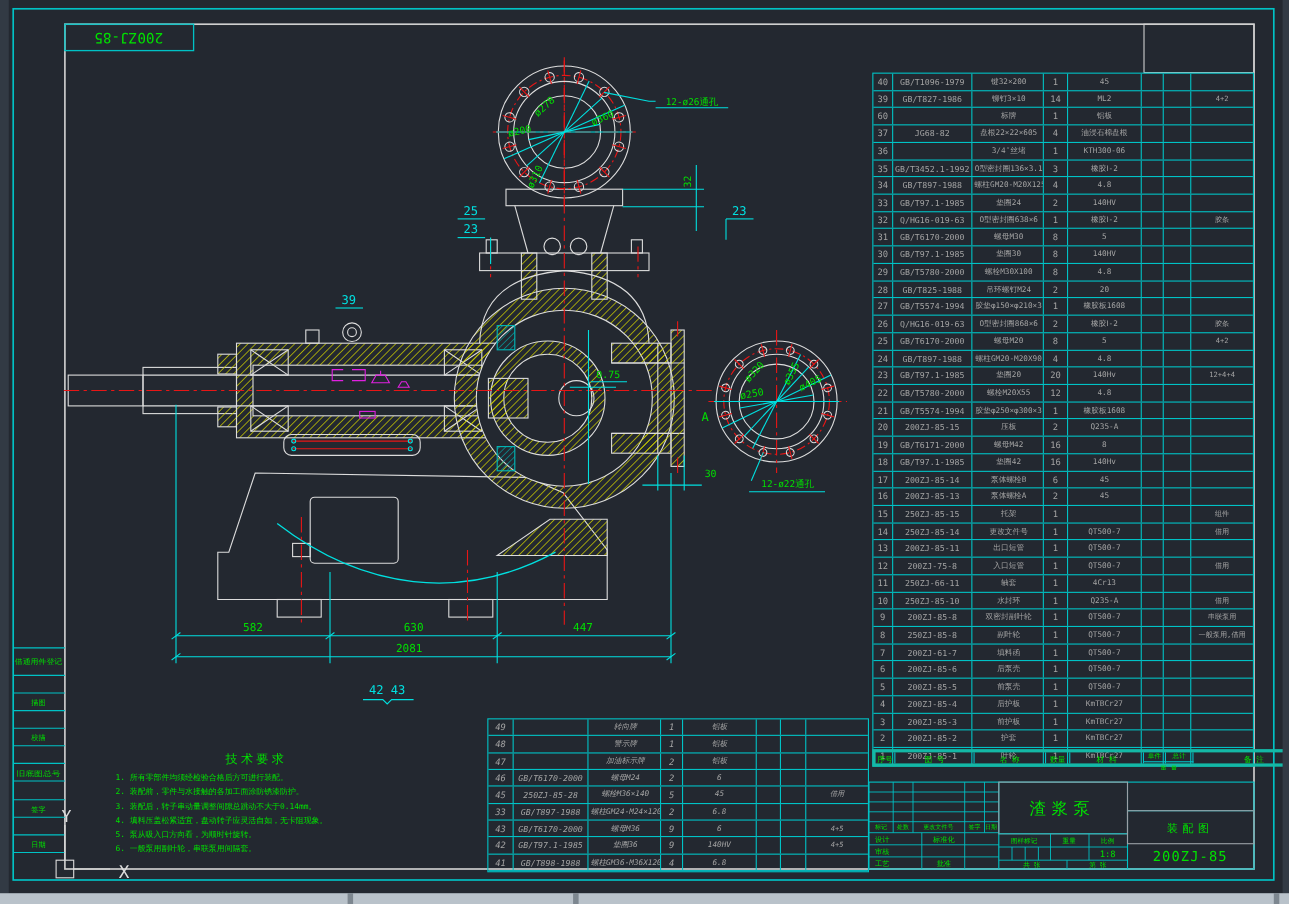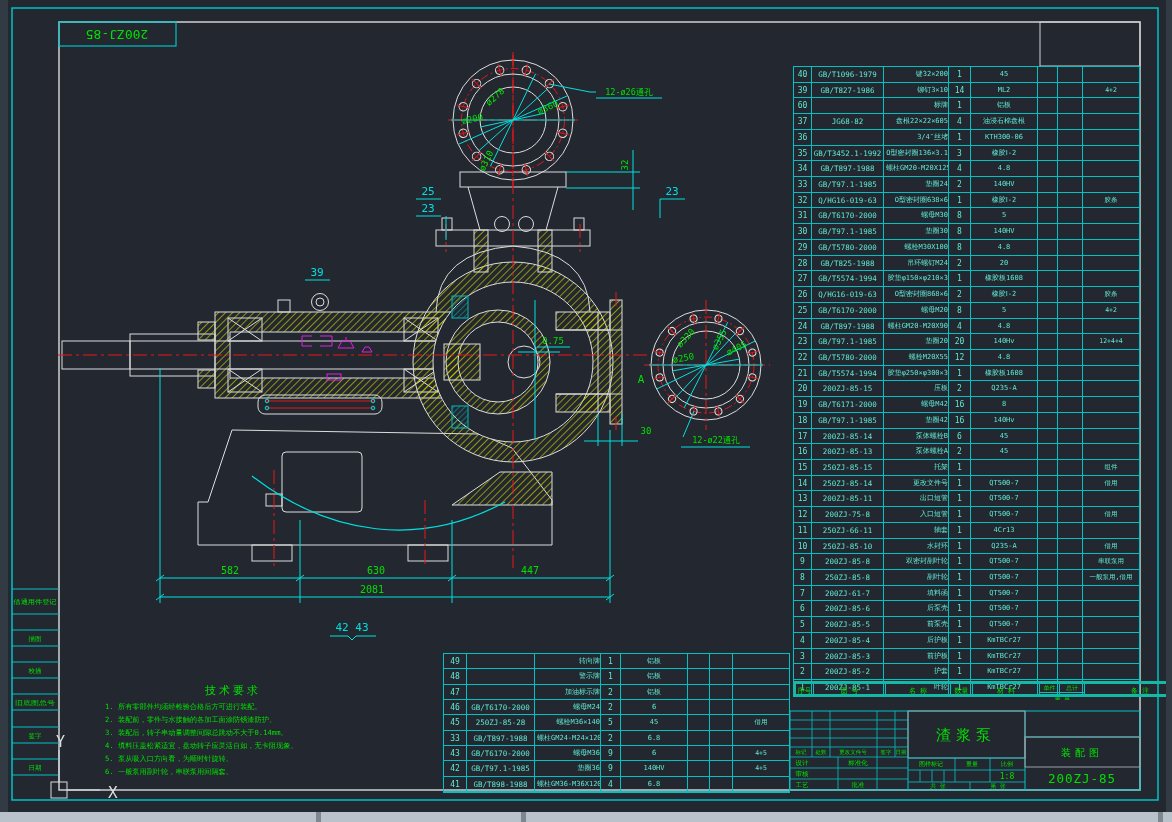--- a/index.html
+++ b/index.html
@@ -5,28 +5,28 @@
   html,body{margin:0;padding:0;background:#10141a;}
   #stage{position:relative;width:1172px;height:822px;background:#232830;overflow:hidden;
          font-family:"DejaVu Sans Mono","DejaVu Sans",monospace;}
   svg text{font-family:"DejaVu Sans Mono","DejaVu Sans",monospace;}
   .edge{position:absolute;background:#323a44;}
   .hscroll{position:absolute;left:0;top:812px;width:1172px;height:10px;background:#b9c2ca;}
   .hscroll .notch{position:absolute;top:0;width:5px;height:10px;background:#7d8790;}
   
   .tbl{position:absolute;box-sizing:border-box;border:1px solid #00c2c5;}
   .tbl .row{display:grid;box-sizing:border-box;border-bottom:1px solid #00c2c5;
-            color:#5eead4;}
+            color:#a3a3a3;}
   .tbl-main .row{grid-template-columns:18px 72px 65px 22px 67px 20px 25px 1fr;height:15.72px;line-height:15.5px;}
   .tbl-aux  .row{grid-template-columns:23px 68px 66px 20px 67px 22px 23px 1fr;height:15.33px;line-height:15.1px;}
   .tbl .row>div{box-sizing:border-box;border-right:1px solid #00c2c5;overflow:hidden;
                 white-space:nowrap;text-align:center;font-size:8px;}
   .tbl .row>div:last-child{border-right:none;}
   .tbl .row>div:nth-child(2){font-size:7.5px;}
-  .tbl .row>div:nth-child(3){font-size:7px;text-align:right;padding-left:2px;}
+  .tbl .row>div:nth-child(3){font-size:7px;text-align:center;padding-left:2px;}
   .tbl .row>div:nth-child(5){font-size:7px;}
   .tbl .row>div:nth-child(8){font-size:6.5px;}
   
   .tblhead{position:absolute;left:793px;top:681px;width:406px;height:16px;box-sizing:border-box;
            border:3px solid #14b8a6;display:grid;grid-template-columns:18px 72px 65px 22px 67px 20px 25px 1fr;
            color:#00e000;font-size:7px;}
   .tblhead>div{box-sizing:border-box;border-right:1px solid #00c2c5;text-align:center;line-height:14px;overflow:hidden;white-space:nowrap;}
   .tblhead>div:last-child{border-right:none;}
   .tblhead .half{line-height:8px;font-size:6px;}
   .wspan{position:absolute;left:244px;top:8px;width:45px;height:8px;font-size:6px;line-height:8px;
@@ -897,21 +897,21 @@
   <div>图  号</div>
   <div>名  称</div>
   <div>数量</div>
   <div>材  料</div>
   <div class="half">单件</div>
   <div class="half">总计</div>
   <div>备  注</div>
   <div class="wspan">重  量</div>
 </div>
 
-<div class="tbl tbl-aux" style="left:443px;top:653px;width:347px;">
+<div class="tbl tbl-aux" style="left:443px;top:653px;width:347px;font-style:italic;">
 
 <div class="row">
       <div>49</div>
       <div></div>
       <div>转向牌</div>
       <div>1</div>
       <div>铝板</div>
       <div></div>
       <div></div>
       <div></div>

